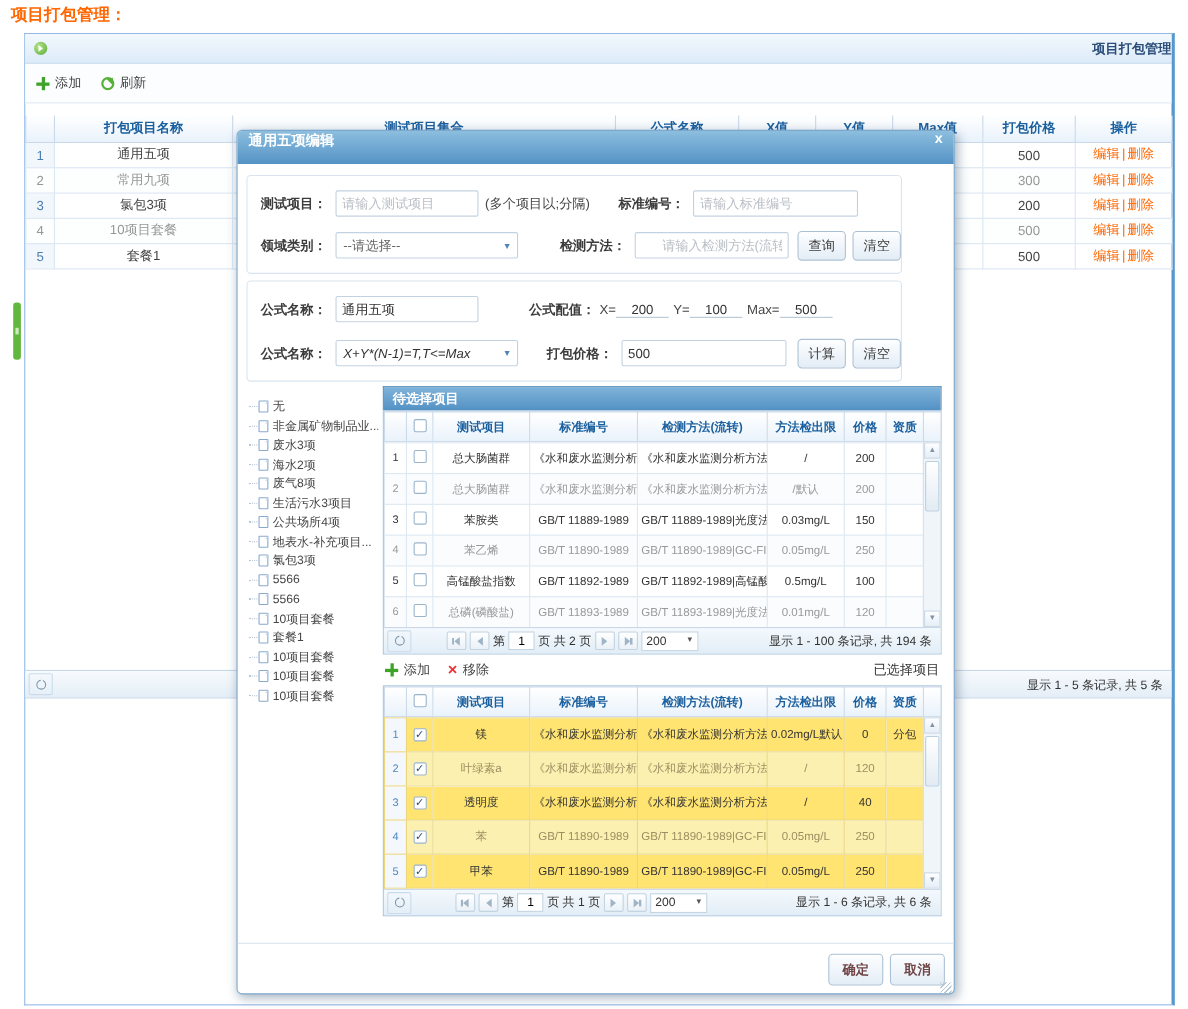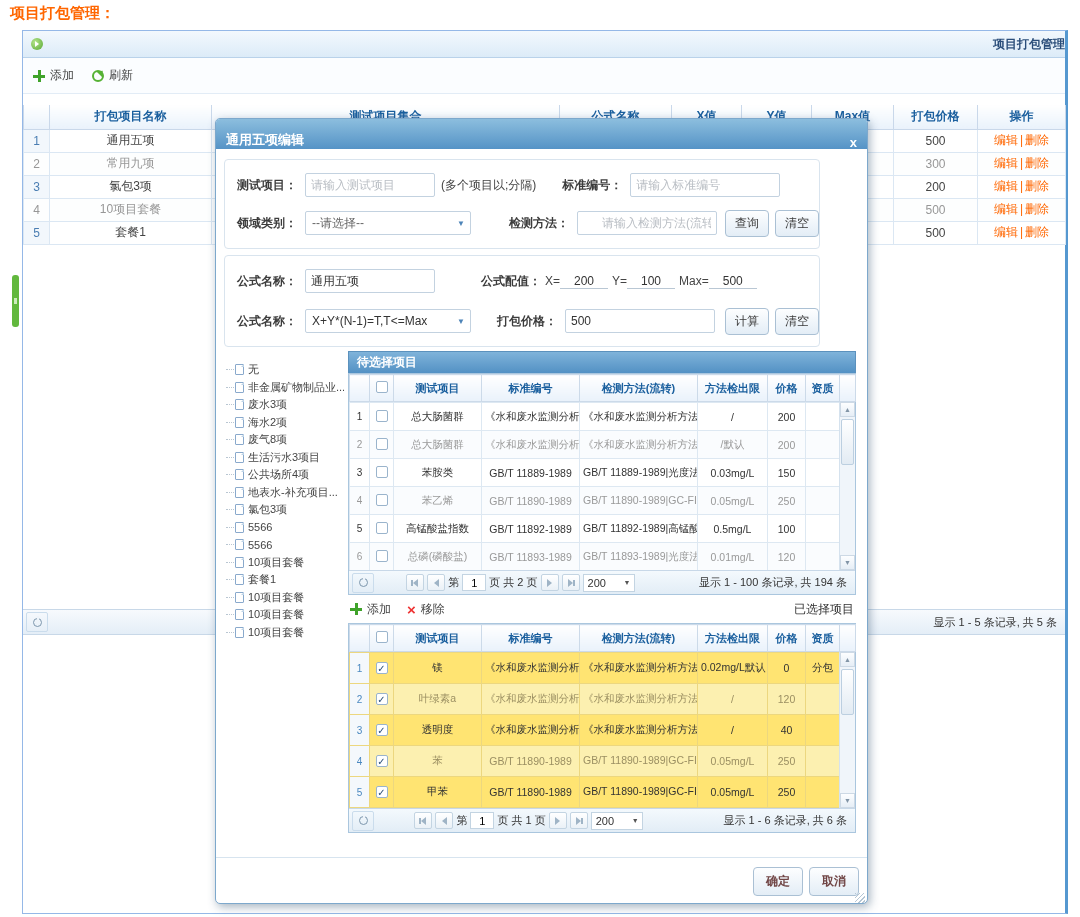--- a/index.html
+++ b/index.html
@@ -49,21 +49,21 @@
   .pager-status { margin-left:auto; padding-right:8px; font-size:11px; color:#333; }
 
   
   .west-handle { position:absolute; left:12px; top:275px; width:7px; height:52px; background:#62b83e; border-radius:3px; cursor:pointer; }
   .west-handle::after { content:""; position:absolute; left:2px; top:23px; width:3px; height:6px; background:#cdebbd; }
 
   
   .dialog { position:absolute; left:215px; top:118px; width:653px; height:786px; background:#fff;
     border:1px solid #7da8cc; border-radius:5px; box-shadow:2px 3px 10px rgba(60,90,120,.45); z-index:10; }
   .dlg-hd { height:30px; border-radius:4px 4px 0 0; background:linear-gradient(#8cbede,#5593c6);
-    display:flex; align-items:flex-end; padding:0 10px; color:#fff; font-weight:bold; font-size:13px; }
+    display:flex; align-items:flex-start; padding:0 10px; color:#fff; font-weight:bold; font-size:13px; }
   .dlg-close { margin-left:auto; color:#fff; font-weight:bold; font-size:13px; cursor:pointer; line-height:1; }
   .dlg-body { position:relative; height:756px; }
 
   .formbox { position:absolute; left:8px; width:596px; border:1px solid #d9e4ee; border-radius:4px; background:#fff; }
   #box1 { top:10px;  height:90px; }
   #box2 { top:106px; height:92px; }
   .frow { position:absolute; left:0; right:0; height:26px; display:flex; align-items:center; }
   .flabel { width:72px; text-align:right; font-weight:bold; color:#3c3c3c; flex:0 0 72px; }
   .tinput { height:24px; border:1px solid #c3d2e0; border-radius:2px; padding:0 5px; font-size:12px; color:#333;
     font-family:inherit; background:#fff; }
@@ -300,21 +300,21 @@
         <span style="margin-left:4px;">X=</span>
         <input class="uline" value="200" style="">
         <span style="margin-left:4px;">Y=</span>
         <input class="uline" value="100" style="">
         <span style="margin-left:4px;">Max=</span>
         <input class="uline" value="500" style="">
       </div>
       <div class="frow" style="top:52px;">
         <span class="flabel">公式名称：</span>
         <span class="combo" style="width:200px;margin-left:8px;">
-          <span style="color:#333;">X+Y*(N-1)=T,T&lt;=Max</span>
+          <span style="color:#333;font-style:italic;">X+Y*(N-1)=T,T&lt;=Max</span>
           <span class="arr">▼</span>
         </span>
         <span class="flabel" style="margin-left:14px;">打包价格：</span>
         <input class="tinput" style="width: 150px; margin-left: 8px;" value="500">
         <span class="btn" style="margin-left:10px;">计算</span>
         <span class="btn" style="margin-left:6px;">清空</span>
       </div>
     </div>
 
     <ul class="tree">

